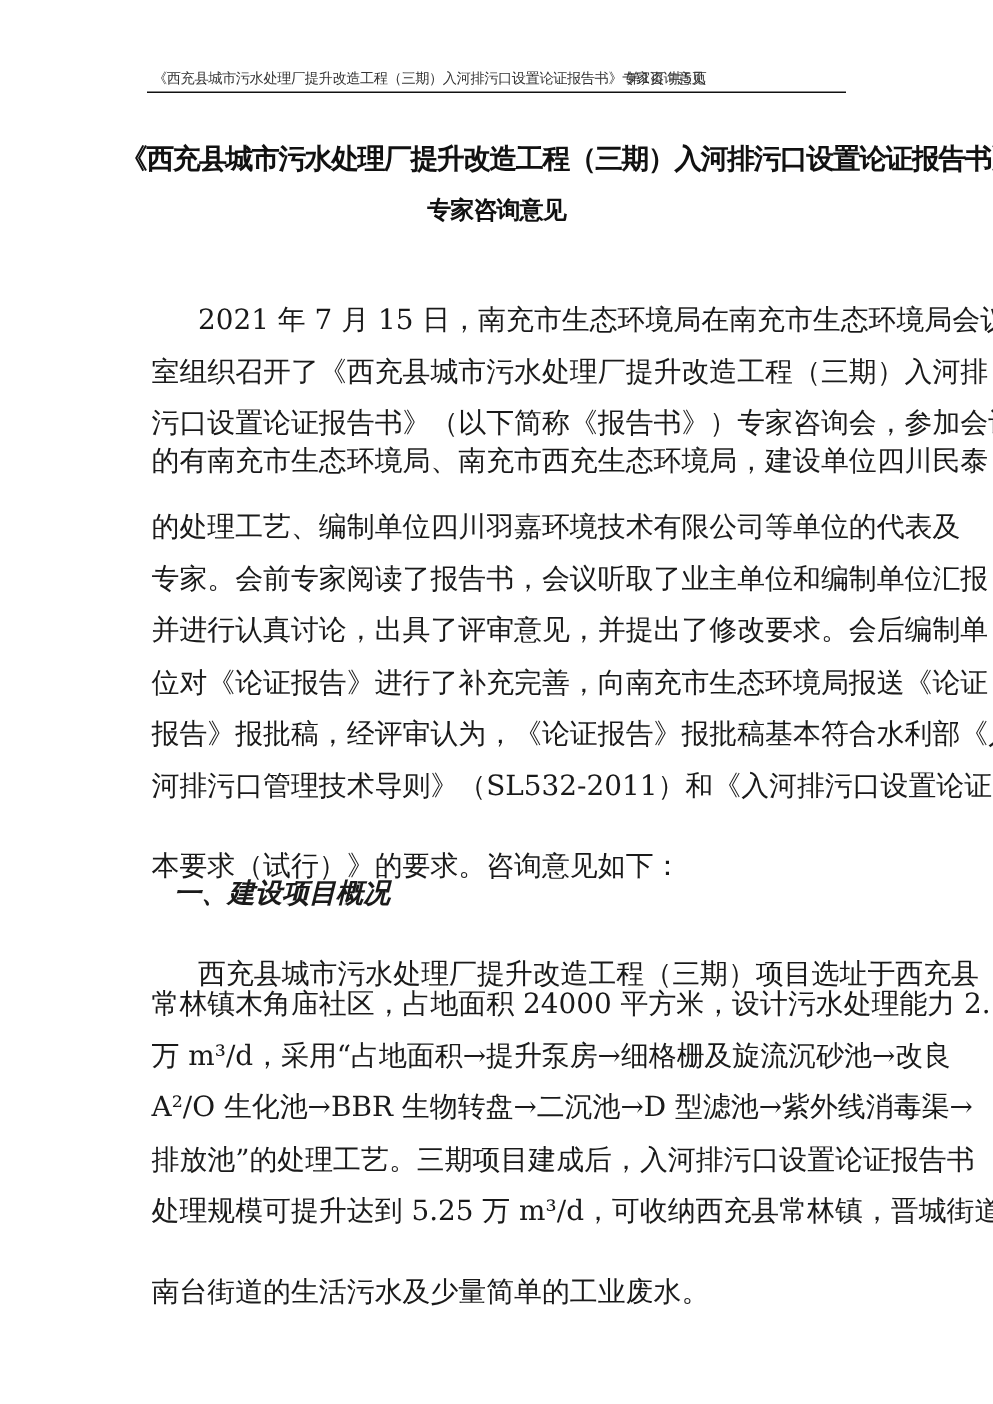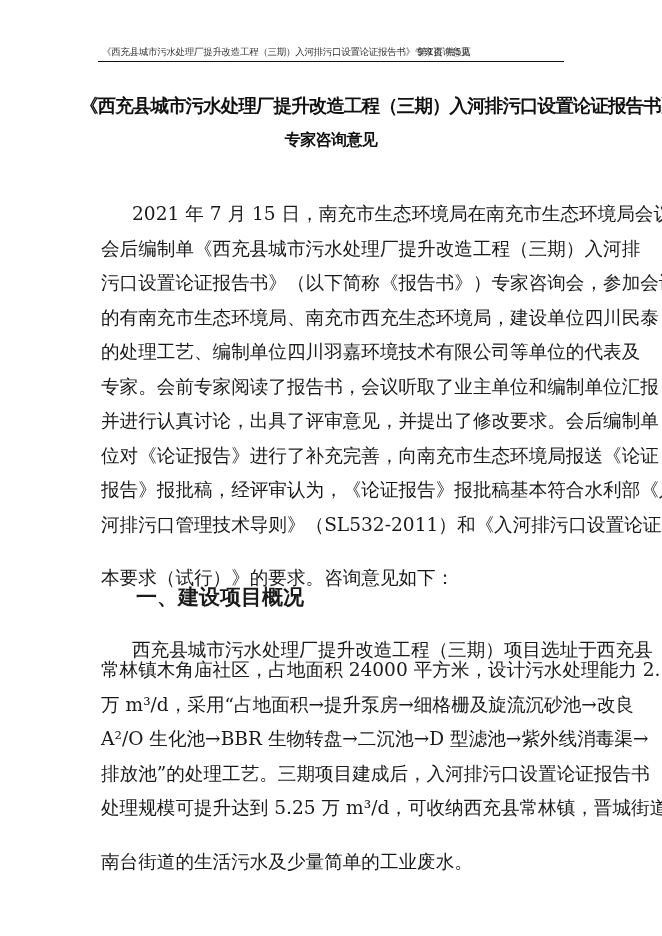--- a/index.html
+++ b/index.html
@@ -11,39 +11,39 @@
   .header .title { position: absolute; left: 4px; top: 2px; letter-spacing: -0.3px; }
   .header .pageinfo { position: absolute; left: 320px; top: 2px; }
   .doc-title { position: absolute; left: 80px; width: 502px; text-align: center;
                font-weight: bold; white-space: nowrap; color: #111; }
   .t1 { top: 93px; font-size: 18.5px; letter-spacing: -0.9px; }
   .t2 { top: 130px; font-size: 16px; letter-spacing: -0.6px; }
   .line { position: absolute; left: 101px; width: 460px; font-size: 18.6px;
           white-space: nowrap; text-align: justify; text-align-last: justify; line-height: 22px; }
   .line.last { text-align-last: left; margin-top: 19px; }
   .line.indent { left: 132px; width: 429px; }
-  .heading { position: absolute; left: 136px; font-size: 21px; font-weight: bold;
-             font-family: "DejaVu Sans", "Liberation Sans", sans-serif; white-space: nowrap; }
+  .heading { position: absolute; left: 116px; font-size: 18px; font-weight: bold;
+             font-family: "DejaVu Sans", "Liberation Sans", sans-serif; white-space: nowrap; font-style: italic; }
 </style>
 </head>
 <body>
 
 <div class="header">
   <span class="title">《西充县城市污水处理厂提升改造工程（三期）入河排污口设置论证报告书》专家咨询意见</span>
   <span class="pageinfo">第1页 共5页</span>
 </div>
 
 <div class="doc-title t1">《西充县城市污水处理厂提升改造工程（三期）入河排污口设置论证报告书》</div>
 <div class="doc-title t2">专家咨询意见</div>
 
 <div>
   <div class="line indent" style="top:203px">2021 年 7 月 15 日，南充市生态环境局在南充市生态环境局会议</div>
-  <div class="line" style="top:238px">会后编制单《西充县城市污水处理厂提升改造工程（三期）入河排</div>
+  <div class="line" style="top:238px">室组织召开了《西充县城市污水处理厂提升改造工程（三期）入河排</div>
   <div class="line" style="top:272px">污口设置论证报告书》（以下简称《报告书》）专家咨询会，参加会议</div>
-  <div class="line" style="top:307px">的有南充市生态环境局、南充市西充生态环境局，建设单位四川民泰</div>
+  <div class="line" style="top:297px">的有南充市生态环境局、南充市西充生态环境局，建设单位四川民泰</div>
   <div class="line" style="top:341px">的处理工艺、编制单位四川羽嘉环境技术有限公司等单位的代表及</div>
   <div class="line" style="top:376px">专家。会前专家阅读了报告书，会议听取了业主单位和编制单位汇报，</div>
   <div class="line" style="top:410px">并进行认真讨论，出具了评审意见，并提出了修改要求。会后编制单</div>
   <div class="line" style="top:445px">位对《论证报告》进行了补充完善，向南充市生态环境局报送《论证</div>
   <div class="line" style="top:479px">报告》报批稿，经评审认为，《论证报告》报批稿基本符合水利部《入</div>
   <div class="line" style="top:514px">河排污口管理技术导则》（SL532-2011）和《入河排污口设置论证基</div>
   <div class="line last" style="top:548px">本要求（试行）》的要求。咨询意见如下：</div>
 </div>
 
 <div class="heading" style="top:583px">一、建设项目概况</div>

